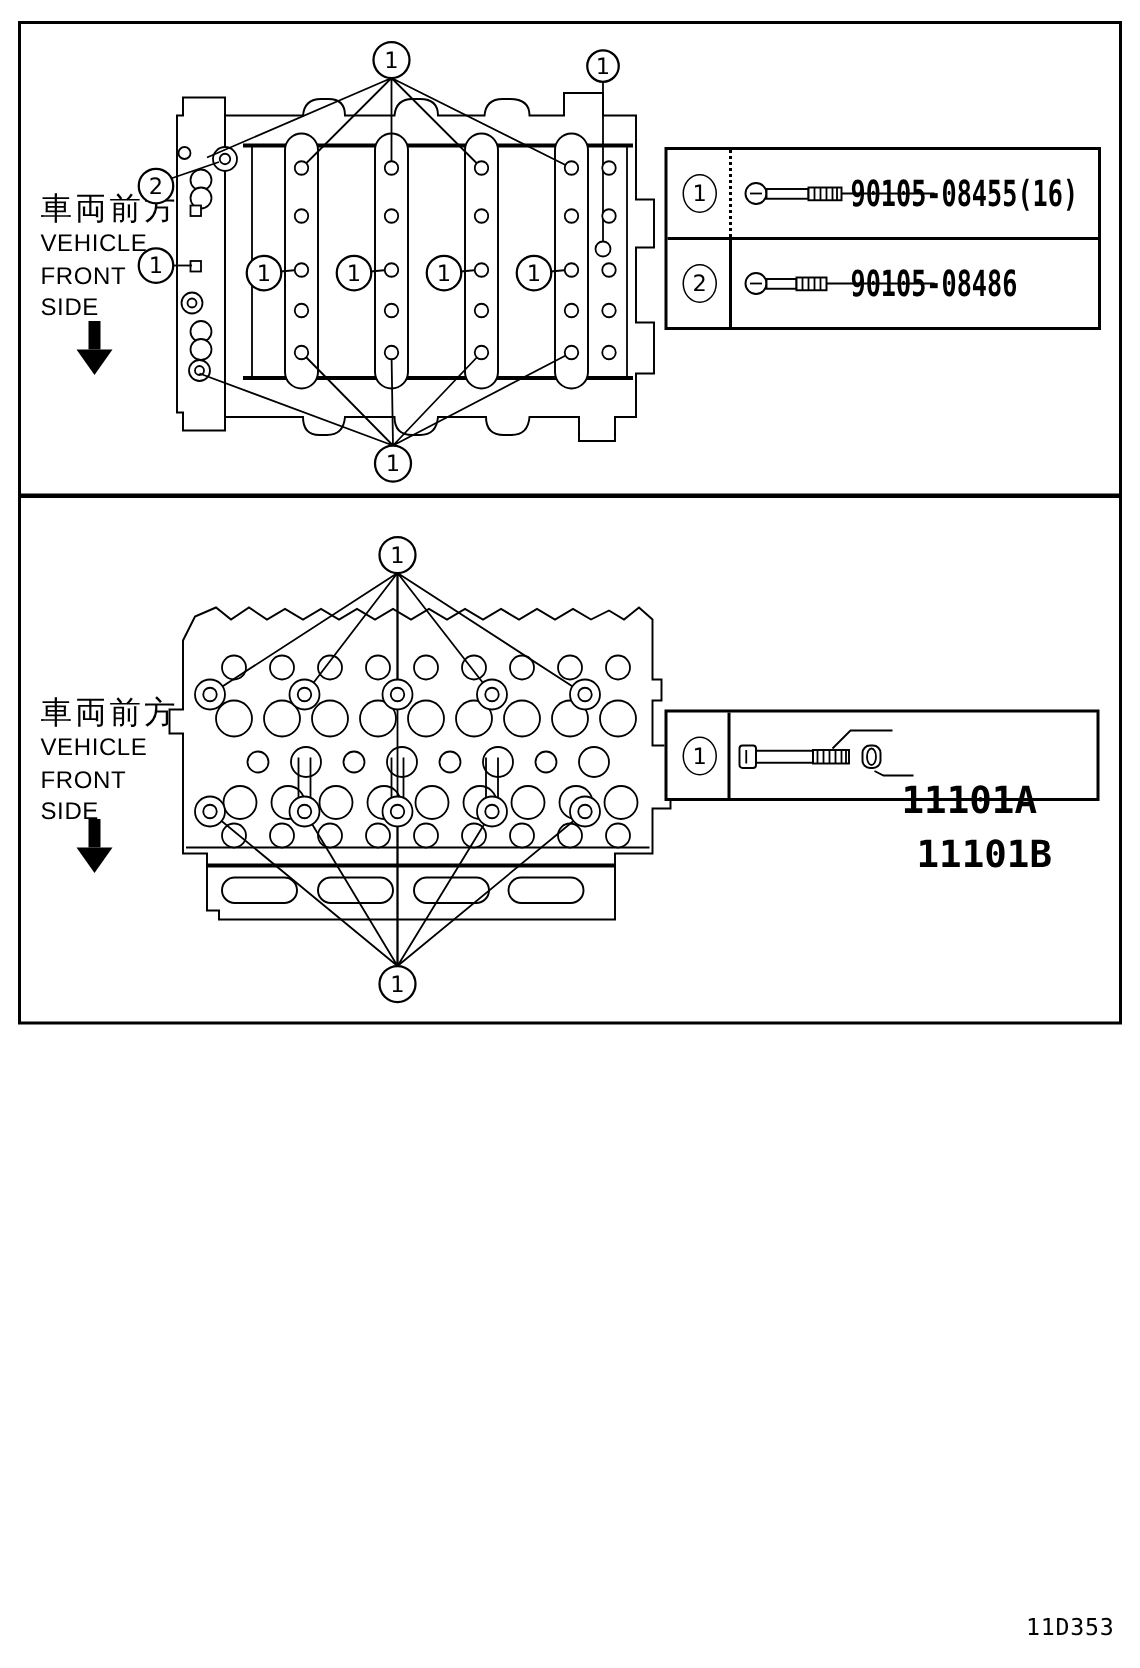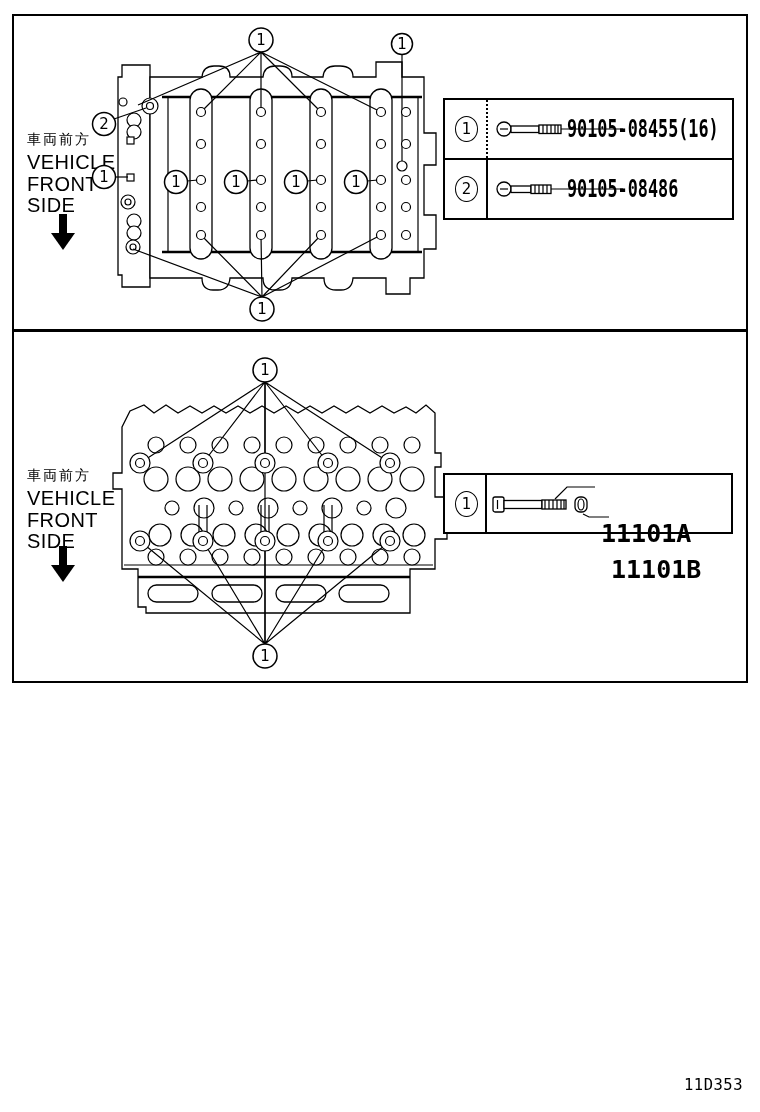--- a/index.html
+++ b/index.html
@@ -4,23 +4,23 @@
 <style>
   html,body { margin:0; padding:0; background:#fff; }
   .page { position:relative; width:760px; height:1112px; background:#fff;
           font-family:"Liberation Sans", sans-serif; color:#000; overflow:hidden; }
   .frame { position:absolute; left:12px; top:14px; width:732px; height:665px;
            border:2px solid #000; background:#fff; }
   .panel-divider { position:absolute; left:0; top:313px; width:100%; height:3px; background:#000; }
 
   
   .dir-label { position:absolute; white-space:nowrap; }
-  .dir-label .jp { font-size:14px; letter-spacing:2px; line-height:22px; margin-bottom:2px;
-                   font-family:Liberation Sans, sans-serif; }
-  .dir-label .en { font-size:20px; line-height:21.5px; letter-spacing:0.4px; }
+  .dir-label .jp { font-size:21px; letter-spacing:2px; line-height:22px; margin-bottom:2px;
+                   font-family:Liberation Serif, serif; }
+  .dir-label .en { font-size:16px; line-height:21.5px; letter-spacing:0.4px; }
 
   .down-arrow { position:absolute; width:24px; }
   .down-arrow .stem { width:8px; height:19px; background:#000; margin:0 auto; }
   .down-arrow .head { width:0; height:0; border-left:12px solid transparent;
                       border-right:12px solid transparent; border-top:17px solid #000; }
 
   
   .legend { position:absolute; border:2px solid #000; background:#fff; }
   .legend .hdiv { position:absolute; left:0; width:100%; height:2px; background:#000; }
   .legend .vdiv { position:absolute; width:0; }

